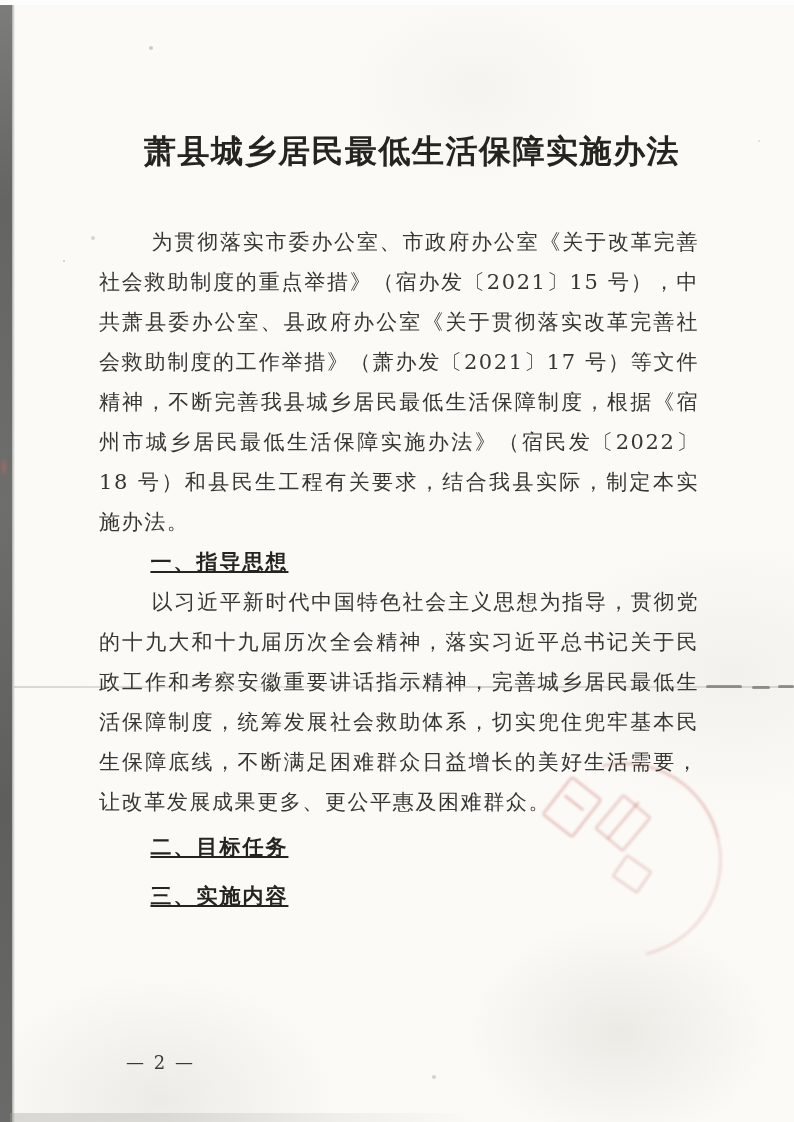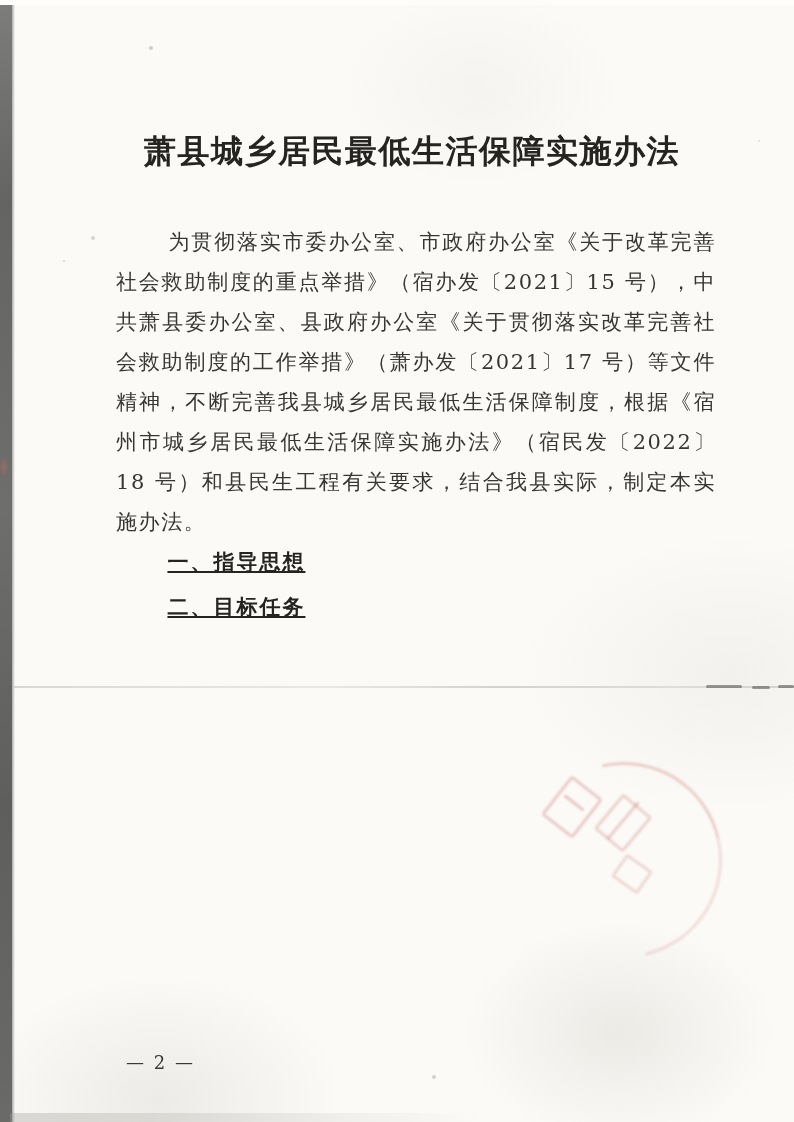--- a/index.html
+++ b/index.html
@@ -89,21 +89,21 @@
 
   
   .doc-title {
     position: absolute; left: 112px; top: 130px; width: 600px;
     margin: 0; text-align: center;
     font-size: 32px; font-weight: 700; letter-spacing: 1.5px;
     color: #262420;
     font-family: Liberation Sans, sans-serif;
   }
   .doc-body {
-    position: absolute; left: 116px; top: 222px; width: 600px;
+    position: absolute; left: 99px; top: 222px; width: 600px;
     font-size: 21px; line-height: 40px; letter-spacing: 1.6px;
     text-align: justify;
   }
   .doc-body p {
     margin: 0; text-indent: 2.5em;
   }
   .doc-body h2 {
     margin: 0; text-indent: 2.45em;
     font-size: 21px; line-height: 40px; font-weight: 700; letter-spacing: 2px;
     color: #262420;
@@ -138,18 +138,20 @@
     <span class="g g1"></span>
     <span class="g g2"></span>
     <span class="g g3"></span>
   </div>
 
   <h1 class="doc-title">萧县城乡居民最低生活保障实施办法</h1>
 
   <div class="doc-body">
     <p>为贯彻落实市委办公室、市政府办公室《关于改革完善社会救助制度的重点举措》（宿办发〔2021〕15 号），中共萧县委办公室、县政府办公室《关于贯彻落实改革完善社会救助制度的工作举措》（萧办发〔2021〕17 号）等文件精神，不断完善我县城乡居民最低生活保障制度，根据《宿州市城乡居民最低生活保障实施办法》（宿民发〔2022〕18 号）和县民生工程有关要求，结合我县实际，制定本实施办法。</p>
     <h2 class="sec1">一、指导思想</h2>
+    <p>以习近平新时代中国特色社会主义思想为指导，贯彻党的十九大和十九届历次全会精神，落实习近平总书记关于民政工作和考察安徽重要讲话指示精神，完善城乡居民最低生活保障制度，统筹发展社会救助体系，切实兜住兜牢基本民生保障底线，不断满足困难群众日益增长的美好生活需要，让改革发展成果更多、更公平惠及困难群众。</p>
     <h2 class="sec2">二、目标任务</h2>
+    <h2 class="sec3">三、实施内容</h2>
   </div>
 
   <div class="page-number">— 2 —</div>
 
 </div>
 
 </body></html>

